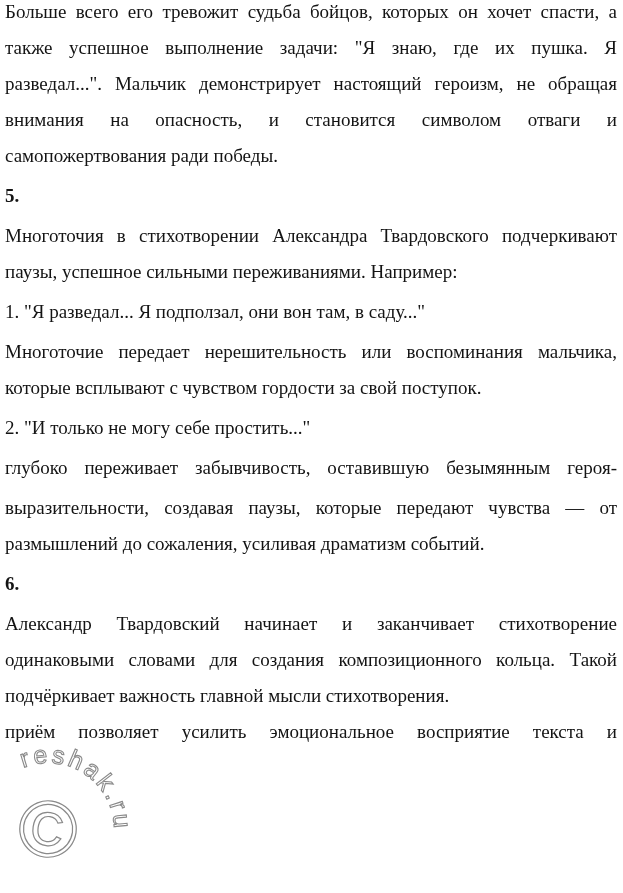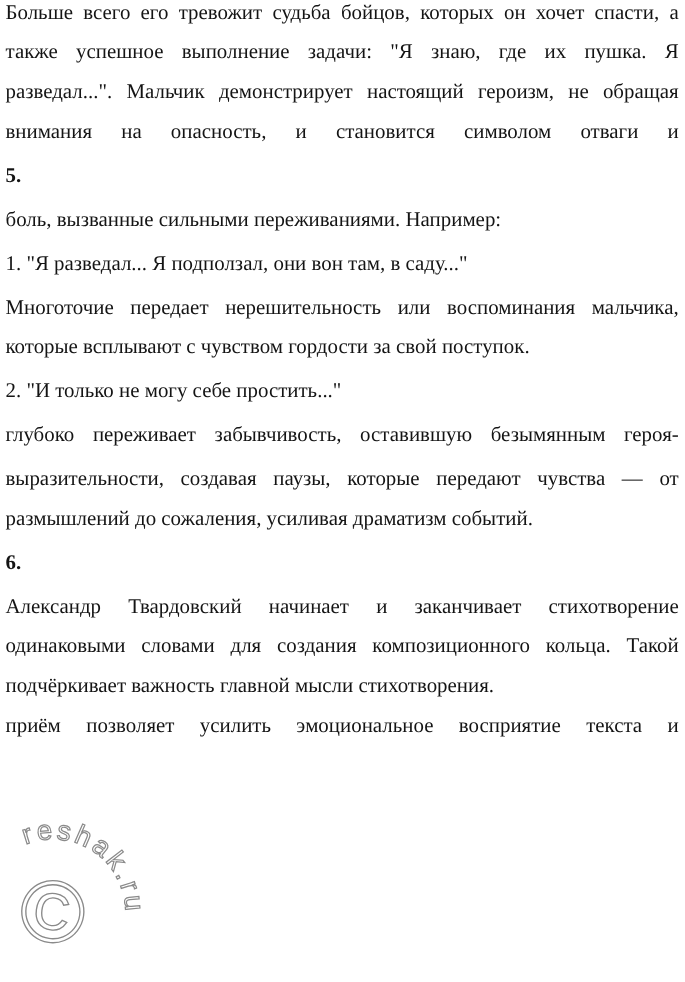--- a/index.html
+++ b/index.html
@@ -69,24 +69,26 @@
     </text>
     <text class="wm-text" x="48" y="91" font-size="80" text-anchor="middle" dominant-baseline="central" transform="rotate(8 48 91)" fill="#ffffff" stroke="#8a8a8a" stroke-width="1.2">©</text>
   </svg>
 
   <div class="doc-content">
       <div class="block paragraph">
         <div class="tline">Больше всего его тревожит судьба бойцов, которых он хочет спасти, а</div>
         <div class="tline">также успешное выполнение задачи: "Я знаю, где их пушка. Я</div>
         <div class="tline">разведал...". Мальчик демонстрирует настоящий героизм, не обращая</div>
         <div class="tline">внимания на опасность, и становится символом отваги и</div>
+        <div class="tline lastline">самопожертвования ради победы.</div>
       </div>
       <div class="block heading">5.</div>
       <div class="block paragraph">
-        <div class="tline lastline">боль, вызванные сильными переживаниями. Например:</div>
+        <div class="tline">Многоточия в стихотворении Александра Твардовского подчеркивают</div>
+        <div class="tline lastline">паузы, успешное сильными переживаниями. Например:</div>
       </div>
       <div class="block quote-line">1. "Я разведал... Я подползал, они вон там, в саду..."</div>
       <div class="block paragraph">
         <div class="tline">Многоточие передает нерешительность или воспоминания мальчика,</div>
         <div class="tline lastline">которые всплывают с чувством гордости за свой поступок.</div>
       </div>
       <div class="block quote-line">2. "И только не могу себе простить..."</div>
       <div class="block paragraph">
         <div class="tline">глубоко переживает забывчивость, оставившую безымянным героя-</div>
       </div>

